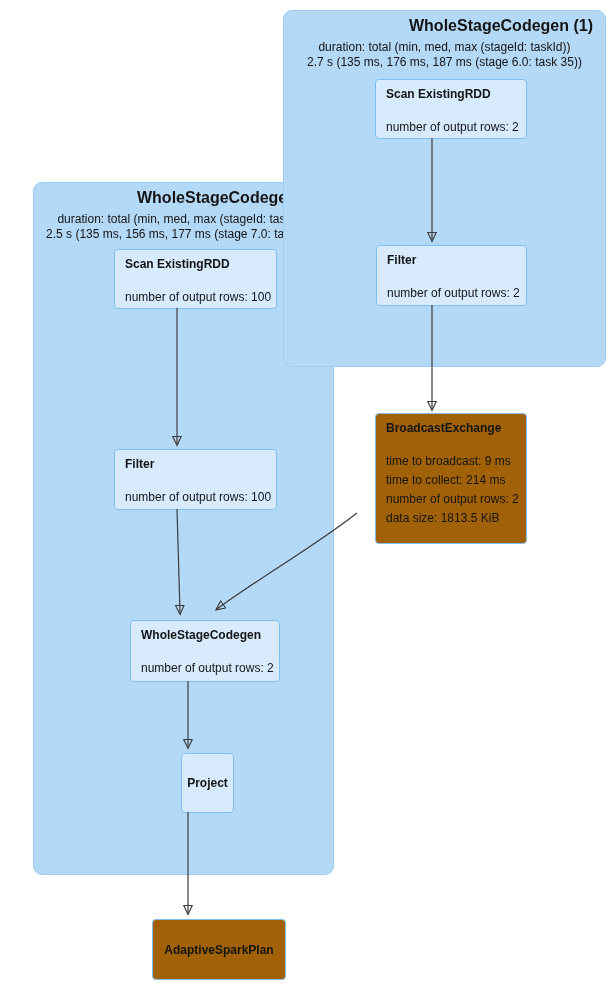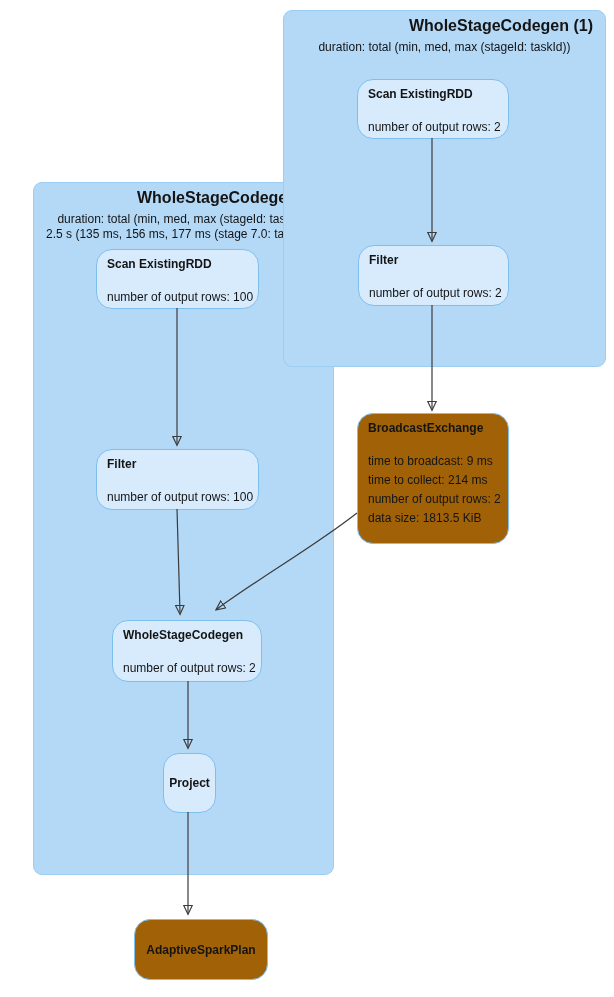--- a/index.html
+++ b/index.html
@@ -14,22 +14,22 @@
   .cluster-right{left:283px;top:10px;width:321px;height:355px;z-index:2;}
   .cluster-title{
     position:absolute;top:6px;right:12px;font-weight:bold;font-size:16px;
     white-space:nowrap;
   }
   .cluster-duration{
     position:absolute;top:29px;left:0;width:100%;text-align:center;
     font-size:12px;line-height:15px;white-space:nowrap;
   }
   .node{
-    position:absolute;background:#D7EBFD;border:1px solid #7FBFEE;border-radius:16px;
-    padding:6px 10px 4px;box-sizing:border-box;
+    position:absolute;background:#D7EBFD;border:1px solid #7FBFEE;border-radius:4px;
+    padding:6px 10px 4px;box-sizing:border-box;margin-left:18px;
   }
   .node.standalone{background:#a16207;z-index:2;}
   .node-title{font-weight:bold;font-size:12px;line-height:16px;white-space:nowrap;}
   .node-metrics{margin-top:16px;font-size:12px;line-height:19px;white-space:nowrap;}
   .node.center{display:flex;align-items:center;justify-content:center;padding:4px;}
   .edges{position:absolute;left:0;top:0;z-index:3;pointer-events:none;}
   .edges path{stroke:#3b3b3b;stroke-width:1.2;fill:none;}
 </style>
 </head>
 <body>
@@ -66,20 +66,21 @@
 
     <div class="node center" style="left:129px;top:570px;width:53px;height:60px;">
       <div class="node-title">Project</div>
     </div>
   </div>
 
   <div class="cluster cluster-right">
     <div class="cluster-title">WholeStageCodegen (1)</div>
     <div class="cluster-duration">
       <div>duration: total (min, med, max (stageId: taskId))</div>
+      <div>2.7 s (135 ms, 176 ms, 187 ms (stage 6.0: task 35))</div>
     </div>
 
     <div class="node" style="left:73px;top:68px;width:152px;height:60px;">
       <div class="node-title">Scan ExistingRDD</div>
       <div class="node-metrics">
         <div>number of output rows: 2</div>
       </div>
     </div>
 
     <div class="node" style="left:74px;top:234px;width:151px;height:61px;">

